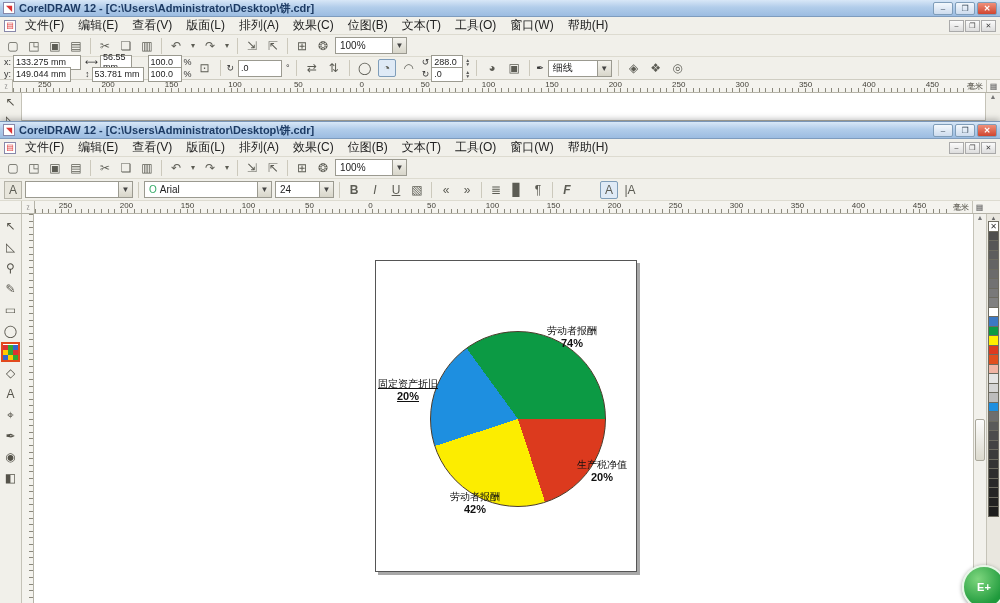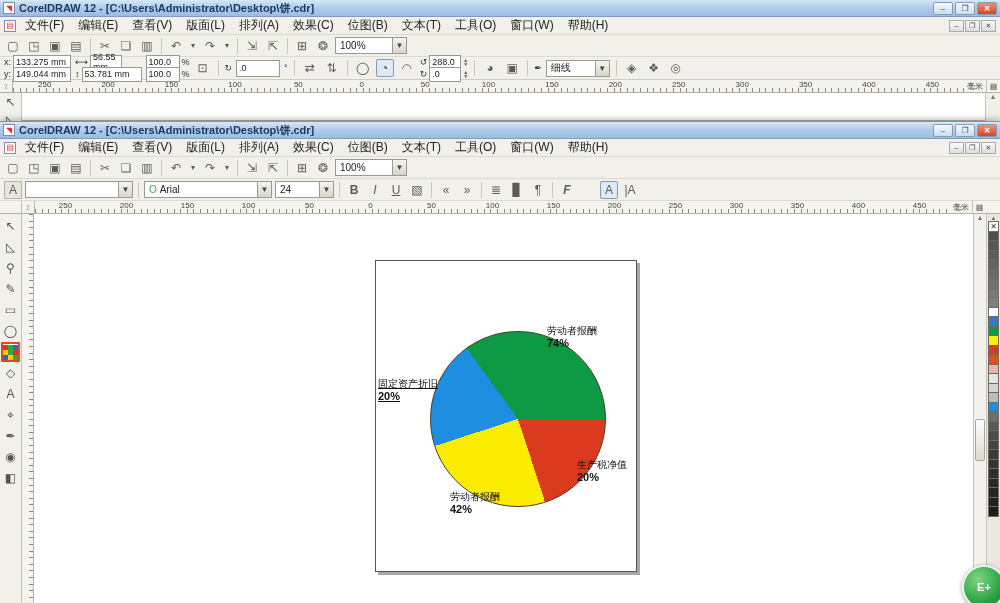--- a/index.html
+++ b/index.html
@@ -56,21 +56,21 @@
   .tool.hl{border:2px solid #e2491d;background:#fff;}
   .tool.hl .grid{display:grid;grid-template-columns:5px 5px 5px;grid-template-rows:5px 5px 5px;gap:0;}
   .tool.hl .grid i{display:block;}
   .vruler{width:12px;background:#f4f3ee;border-right:1px solid #b5b3a8;position:relative;overflow:hidden;}
   .vruler::after{content:"";position:absolute;top:0;bottom:0;right:0;width:4px;
      background:repeating-linear-gradient(to bottom,#8a887c 0 1px,transparent 1px 6.6px);}
   .vruler span{display:block;height:64px;font-size:8px;color:#44423a;transform:rotate(-90deg);text-align:center;line-height:10px;}
   .canvas{flex:1;background:#fff;position:relative;overflow:hidden;}
   .page{position:absolute;left:341px;top:46px;width:262px;height:312px;background:#fff;border:1px solid #555;box-shadow:3px 3px 0 #a8a8a8;}
   .pie{position:absolute;left:396px;top:117px;width:176px;height:176px;border-radius:50%;border:1px solid #4a3b2a;}
-  .plabel{position:absolute;transform:translate(-50%,-50%);text-align:left;font-size:10px;color:#111;line-height:13px;white-space:nowrap;}
+  .plabel{position:absolute;transform:translate(-50%,-50%);text-align:center;font-size:10px;color:#111;line-height:13px;white-space:nowrap;}
   .plabel b{font-size:11px;}
   .vscroll{width:13px;background:#f2f1ec;border-left:1px solid #c5c3b8;position:relative;font-size:7px;color:#777;text-align:center;}
   .vthumb{position:absolute;left:1px;right:1px;top:205px;height:42px;background:linear-gradient(#fdfdfd,#dcdace);border:1px solid #aaa89c;border-radius:2px;}
   .palette{width:14px;background:#e9e7df;border-left:1px solid #c5c3b8;display:flex;flex-direction:column;align-items:center;padding-top:1px;}
   .sw{width:11px;height:10.5px;border:1px solid #6d6b60;margin-top:-1px;}
   .sw.none{background:#fff;color:#333;font-size:8px;line-height:9px;text-align:center;}
   .pup{font-size:6px;color:#666;line-height:7px;}
   .badge{position:absolute;right:-6px;bottom:-6px;width:44px;height:44px;border-radius:50%;
      background:radial-gradient(circle at 35% 30%,#7ed67e,#1f9a3c 70%);border:2px solid #e7f7e7;
      color:#fff;font-size:11px;font-weight:bold;display:flex;align-items:center;justify-content:center;box-shadow:0 1px 4px rgba(0,0,0,.4);}
@@ -135,35 +135,35 @@
         </span>
       <span class="combo" style="width:72px">
         <span>100%</span>
           <span class="arr">▼</span>
       </span>
     </div>
     <div class="pbar">
       <span class="pgroup">
         <span class="prow">
             <span>x:</span>
-            <span class="field" style="width:58px">133.275 mm</span>
+            <span class="field" style="width:68px">133.275 mm</span>
           </span>
         <span class="prow">
             <span>y:</span>
             <span class="field" style="width:58px">149.044 mm</span>
           </span>
       </span>
       <span class="pgroup">
         <span class="prow">
             <span>⟷</span>
             <span class="field" style="width:32px">56.55 mm</span>
           </span>
         <span class="prow">
             <span>↕</span>
-            <span class="field" style="width:60px">53.781 mm</span>
+            <span class="field" style="width:52px">53.781 mm</span>
           </span>
       </span>
       <span class="pgroup">
         <span class="prow">
             <span class="field" style="width:34px">100.0</span>
             <span>%</span>
           </span>
         <span class="prow">
             <span class="field" style="width:34px">100.0</span>
             <span>%</span>

